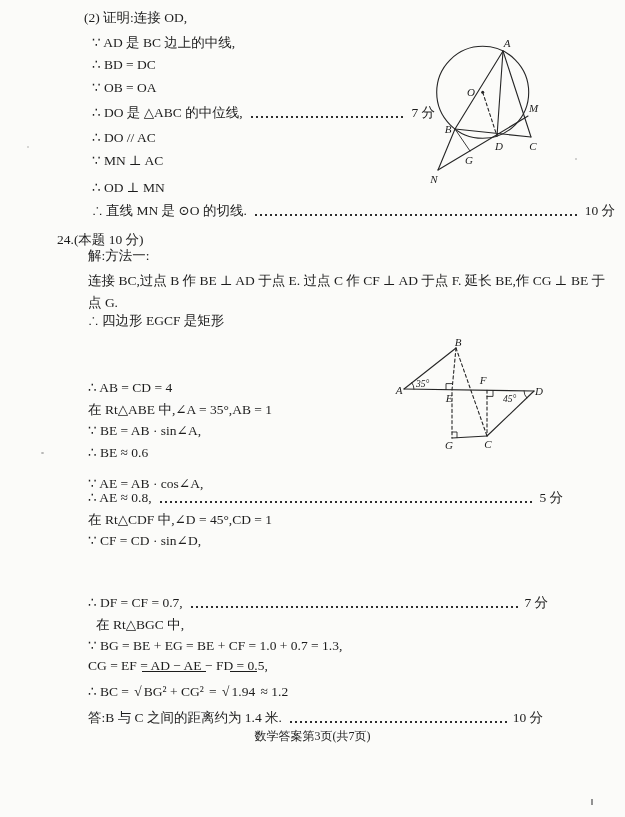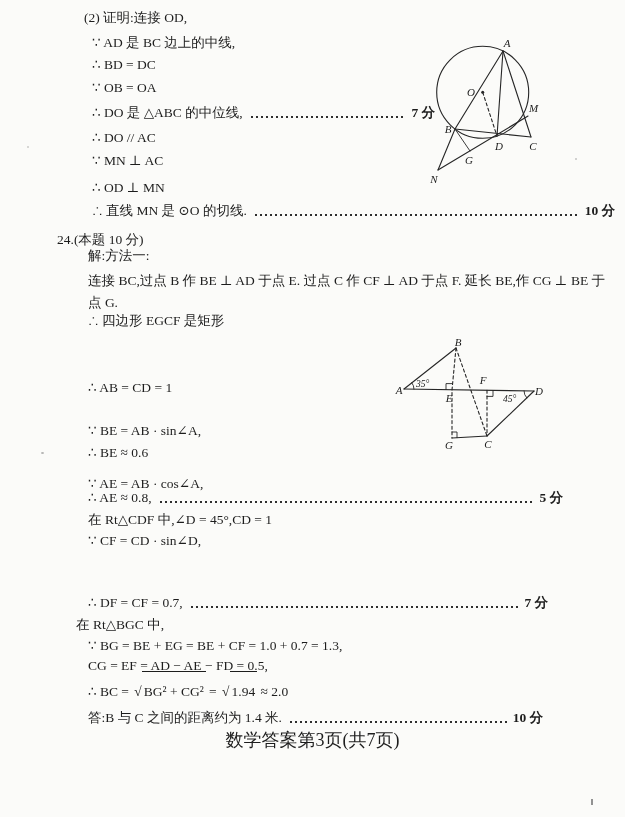--- a/index.html
+++ b/index.html
@@ -3,29 +3,29 @@
 <meta charset="utf-8">
 <style>
   html,body{margin:0;padding:0;background:#e8e8e6;}
   .page{position:relative;width:625px;height:817px;background:#fbfbf9;overflow:hidden;
         font-family:"Liberation Serif","DejaVu Serif",serif;color:#1d1d1d;}
   .tline{position:absolute;font-size:13.5px;line-height:1.25;white-space:nowrap;}
   .tline span{white-space:pre;}
   .tline.scored{display:flex;align-items:baseline;white-space:nowrap;}
   .leader{flex:1;height:2px;align-self:flex-end;margin:0 6px 4px 8px;min-width:20px;
           background-image:repeating-linear-gradient(90deg,#2e2e2e 0 1.6px,transparent 1.6px 5px);}
-  .score{white-space:nowrap;font-weight:bold;}
+  .score{white-space:nowrap;}
   .mid{display:flex;align-items:center;}
   .frac{display:inline-flex;flex-direction:column;text-align:center;font-size:12px;
         line-height:1.15;margin:0 3px;vertical-align:middle;}
   .fnum{border-bottom:1px solid #1d1d1d;padding:0 3px;}
   .fden{padding:0 3px;}
   .rad{border-top:1px solid #1d1d1d;padding:12px 2px;}
   .sqrtsign{margin-left:2px;}
-  .footer{position:absolute;left:0;right:0;text-align:center;font-size:18px;}
+  .footer{position:absolute;left:0;right:0;text-align:center;font-size:12px;}
   svg{position:absolute;overflow:visible;}
   svg .stroke{fill:none;stroke:#262626;stroke-width:1.1;stroke-linecap:round;}
   svg .dash{stroke-dasharray:3,2.6;}
   svg .thin{stroke-width:0.9;}
   svg text{font-family:"Liberation Serif","DejaVu Serif",serif;font-style:italic;
            font-size:11px;fill:#1d1d1d;}
   svg text.ang{font-size:9.5px;}
   .speck{position:absolute;background:#6f6f6f;border-radius:50%;}
 </style>
 </head>
@@ -69,44 +69,45 @@
     <text x="104" y="79" text-anchor="start">M</text>
     <text x="44" y="131" text-anchor="middle">G</text>
     <text x="9" y="150" text-anchor="middle">N</text>
   </svg>
 
   <div class="tline" style="top:232px;left:57px"><span>24.(本题 10 分)</span></div>
   <div class="tline" style="top:248px;left:88px"><span>解:方法一:</span></div>
   <div class="tline" style="top:273px;left:88px"><span>连接 BC,过点 B 作 BE ⊥ AD 于点 E. 过点 C 作 CF ⊥ AD 于点 F. 延长 BE,作 CG ⊥ BE 于</span></div>
   <div class="tline" style="top:295px;left:88px"><span>点 G.</span></div>
   <div class="tline" style="top:313px;left:88px"><span>∴ 四边形 EGCF 是矩形</span></div>
-  <div class="tline" style="top:380px;left:88px"><span>∴ AB = CD = 1</span></div>
+  <div class="tline" style="top:380px;left:88px"><span>∴ AB = CD = 4</span></div>
+  <div class="tline" style="top:402px;left:88px"><span>在 Rt△ABE 中,∠A = 35°,AB = 1</span></div>
   <div class="tline" style="top:423px;left:88px"><span>∵ BE = AB · sin∠A,</span></div>
   <div class="tline" style="top:445px;left:88px"><span>∴ BE ≈ 0.6</span></div>
   <div class="tline" style="top:476px;left:88px"><span>∵ AE = AB · cos∠A,</span></div>
   <div class="tline scored" style="top:490px;left:88px;right:62px">
     <span>∴ AE ≈ 0.8,</span>
     <div class="leader"></div>
     <span class="score">5 分</span>
   </div>
   <div class="tline" style="top:512px;left:88px"><span>在 Rt△CDF 中,∠D = 45°,CD = 1</span></div>
   <div class="tline" style="top:533px;left:88px"><span>∵ CF = CD · sin∠D,</span></div>
 
 
   <div class="tline scored" style="top:595px;left:88px;right:77px">
     <span>∴ DF = CF = 0.7,</span>
     <div class="leader"></div>
     <span class="score">7 分</span>
   </div>
-  <div class="tline" style="top:617px;left:76px"><span>在 Rt△BGC 中,</span></div>
+  <div class="tline" style="top:617px;left:96px"><span>在 Rt△BGC 中,</span></div>
   <div class="tline" style="top:638px;left:88px"><span>∵ BG = BE + EG = BE + CF = 1.0 + 0.7 = 1.3,</span></div>
   <div class="tline" style="top:658px;left:88px"><span>CG = EF = AD − AE − FD = 0.5,</span></div>
 
   <div class="tline" style="top:684px;left:88px">
-    <span>∴ BC = </span><span class="sqrtsign">√</span><span class="rad">BG² + CG²</span><span> = </span><span class="sqrtsign">√</span><span class="rad">1.94</span><span> ≈ 2.0</span>
+    <span>∴ BC = </span><span class="sqrtsign">√</span><span class="rad">BG² + CG²</span><span> = </span><span class="sqrtsign">√</span><span class="rad">1.94</span><span> ≈ 1.2</span>
   </div>
 
   <div class="tline scored" style="top:710px;left:88px;right:82px">
     <span>答:B 与 C 之间的距离约为 1.4 米.</span>
     <div class="leader"></div>
     <span class="score">10 分</span>
   </div>
 
   <svg width="172" height="118" viewBox="0 0 172 118" style="left:392px;top:336px">
     <line class="stroke" x1="12" y1="53" x2="142" y2="55"></line>

